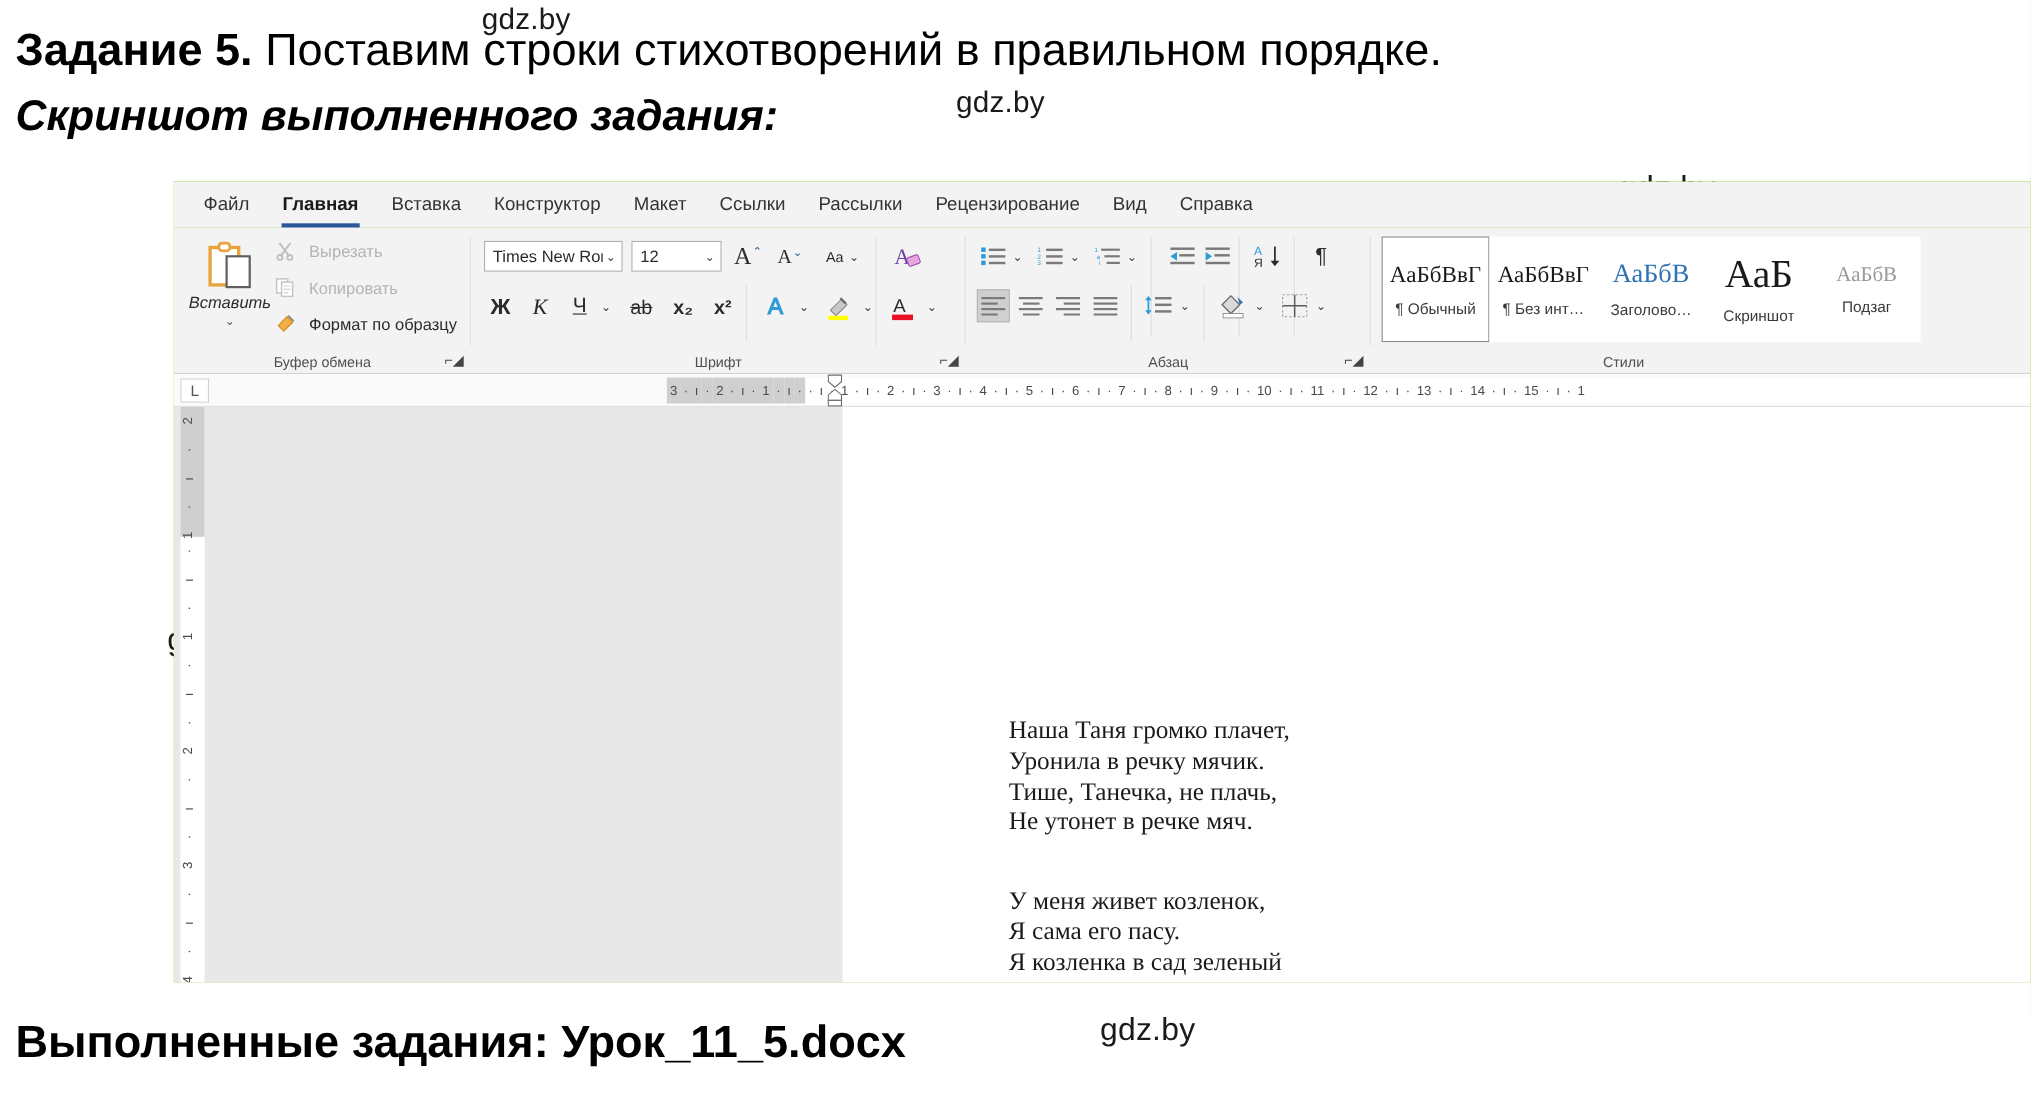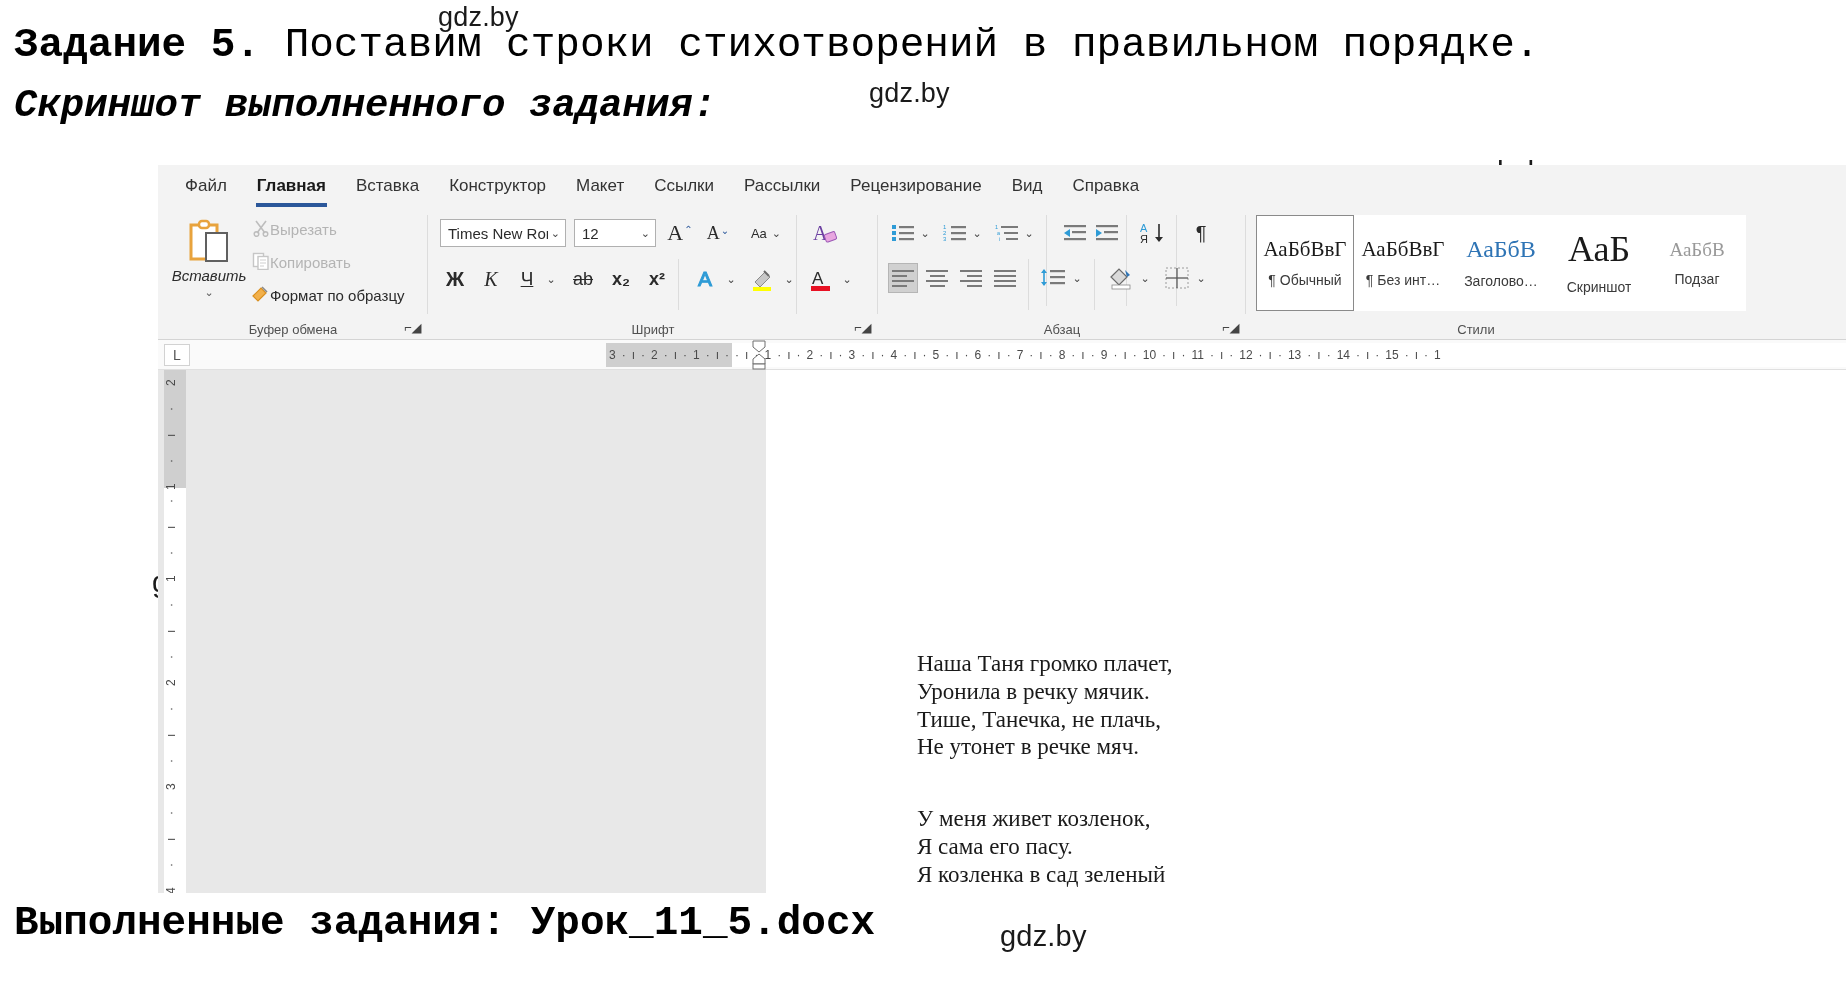--- a/index.html
+++ b/index.html
@@ -20,32 +20,32 @@
     color: #1a1a1a;
     font-size: 28px;
     letter-spacing: .2px;
     white-space: nowrap;
     pointer-events: none;
   }
 
   
   .task-line {
     position: absolute;
-    font-family: Liberation Mono, monospace;
+    font-family: Liberation Sans, sans-serif;
     color: #000;
     white-space: nowrap;
   }
   #task-heading { left: 14px; top: 22px; font-size: 41px; }
   #task-heading .bold { font-weight: bold; }
   #screenshot-label {
     left: 14px; top: 84px; font-size: 39px;
     font-weight: bold; font-style: italic;
   }
   #done-label {
-    left: 14px; top: 900px; font-size: 41px; font-weight: bold;
+    left: 14px; top: 924px; font-size: 41px; font-weight: bold;
   }
 
   
   #word-window {
     position: absolute;
     left: 158px; top: 165px;
     width: 1688px; height: 728px;
     background: #84cc16;
     overflow: hidden;
   }
@@ -104,22 +104,22 @@
     position: absolute; left: 14px; top: 8px;
     width: 74px; height: 94px;
     display: flex; flex-direction: column; align-items: center;
     justify-content: flex-start;
   }
   .clip-icon { width: 44px; height: 46px; position: relative; margin-top: 4px;}
   .paste-label { font-size: 15px; color: #2b2b2b; margin-top: 2px; font-style: italic; }
   .paste-caret { font-size: 11px; color: #5a5a5a; line-height: 10px; margin-top:3px;}
   .clip-row {
     position: absolute; left: 92px;
-    display: flex; align-items: center; gap: 0;
-    font-size: 15px; white-space: nowrap; text-align: right;
+    display: flex; align-items: center; gap: 11px;
+    font-size: 15px; white-space: nowrap;
   }
   #cut-row    { top: 12px; color: #b4b4b4; }
   #copy-row   { top: 45px; color: #b4b4b4; }
   #format-row { top: 78px; color: #2b2b2b; }
   .mini-ic { width: 20px; height: 20px; display:inline-block; position: relative; }
 
   
   #grp-font { left: 270px; width: 450px; }
   .combo {
     position: absolute;

